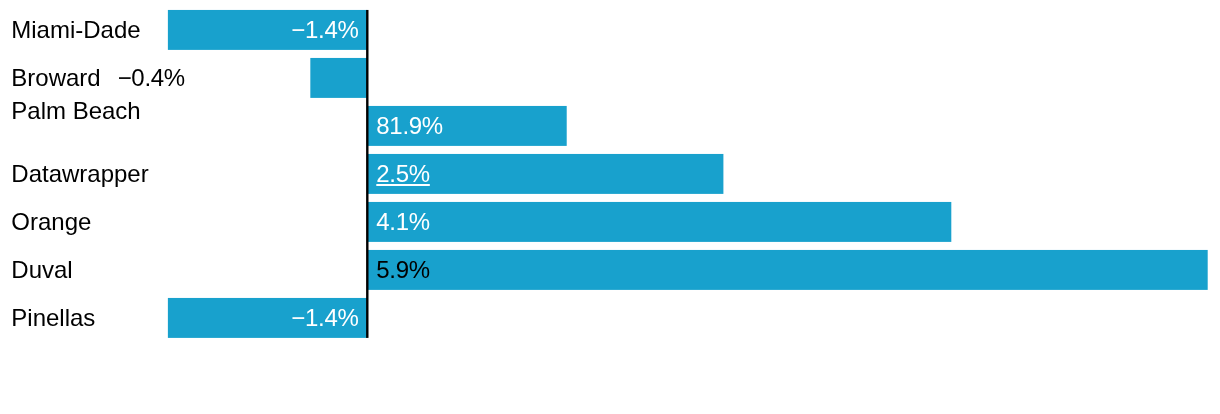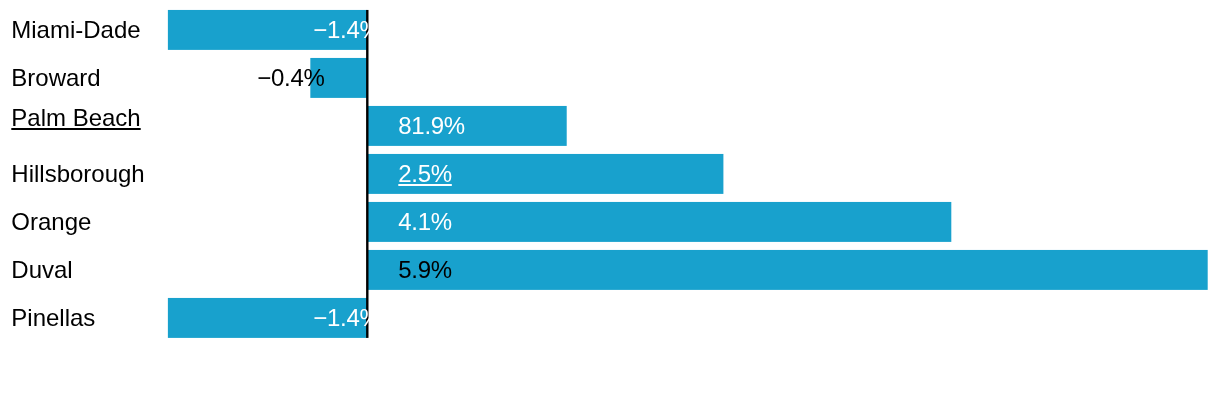--- a/index.html
+++ b/index.html
@@ -48,21 +48,20 @@
     color: #000000;
     white-space: nowrap;
     line-height: 1;
   }
   .bar-value {
     position: absolute;
     font-size: 24px;
     letter-spacing: -0.3px;
     line-height: 1;
     white-space: nowrap;
-    margin-left: 22px;
   }
   .bar-value.inside {
     color: #ffffff;
   }
   .bar-value.outside {
     color: #000000;
   }
   .footer {
     position: absolute;
     left: 10.7px;
@@ -86,28 +85,28 @@
       <rect class="bar" x="367.3" y="153.95" width="356.1" height="39.95" fill="#18a1cd"></rect>
       <rect class="bar" x="367.3" y="201.95" width="584.0039999999999" height="39.95" fill="#18a1cd"></rect>
       <rect class="bar" x="367.3" y="249.95" width="840.3960000000001" height="39.95" fill="#18a1cd"></rect>
       <rect class="bar" x="167.88400000000001" y="297.95" width="199.416" height="39.95" fill="#18a1cd"></rect>
       <rect id="zero-line" x="366.1" y="9.95" width="2.4" height="327.95" fill="#000000"></rect>
     </svg>
   </div>
   <div class="labels">
     <div class="row-label" style="top: 29.975px; transform: translateY(-50%) translateZ(0px);">Miami-Dade</div>
     <div class="row-label" style="top: 77.975px; transform: translateY(-50%) translateZ(0px);">Broward</div>
-    <div class="row-label" style="top: 118px; transform: translateY(-50%) translateZ(0px); text-decoration: underline;">Palm Beach</div>
-    <div class="row-label" style="top: 173.975px; transform: translateY(-50%) translateZ(0px);">Hillsborough</div>
+    <div class="row-label" style="top: 111px; transform: translateY(-50%) translateZ(0px);">Palm Beach</div>
+    <div class="row-label" style="top: 173.975px; transform: translateY(-50%) translateZ(0px);">Datawrapper</div>
     <div class="row-label" style="top: 221.975px; transform: translateY(-50%) translateZ(0px);">Orange</div>
     <div class="row-label" style="top: 269.975px; transform: translateY(-50%) translateZ(0px);">Duval</div>
     <div class="row-label" style="top: 317.975px; transform: translateY(-50%) translateZ(0px);">Pinellas</div>
   </div>
   <div class="values">
     <div class="bar-value inside" style="color: rgb(255, 255, 255); top: 30.125px; transform: translateY(-50%) translateZ(0px); text-align: right; left: 167.884px; width: 190.616px;">−1.4%</div>
-    <div class="bar-value outside" style="color: rgb(0, 0, 0); top: 78.125px; transform: translateY(-50%) translateZ(0px); text-align: right; left: 0px; width: 302.524px;">−0.4%</div>
+    <div class="bar-value outside" style="color: rgb(0, 0, 0); top: 78.125px; transform: translateY(-50%) translateZ(0px); text-align: center; left: 0px; width: 302.524px;">−0.4%</div>
     <div class="bar-value inside" style="color: rgb(255, 255, 255); top: 126.125px; transform: translateY(-50%) translateZ(0px); text-align: left; left: 376.3px;">81.9%</div>
     <div class="bar-value inside" style="color: rgb(255, 255, 255); top: 174.125px; transform: translateY(-50%) translateZ(0px); text-align: left; left: 376.3px; text-decoration: underline;">2.5%</div>
     <div class="bar-value inside" style="color: rgb(255, 255, 255); top: 222.125px; transform: translateY(-50%) translateZ(0px); text-align: left; left: 376.3px;">4.1%</div>
     <div class="bar-value inside" style="color: #000000; top: 270.125px; transform: translateY(-50%) translateZ(0px); text-align: center; left: 376.3px;">5.9%</div>
     <div class="bar-value inside" style="color: rgb(255, 255, 255); top: 318.125px; transform: translateY(-50%) translateZ(0px); text-align: right; left: 167.884px; width: 190.616px;">−1.4%</div>
   </div>
 </div>
 
 </body></html>

